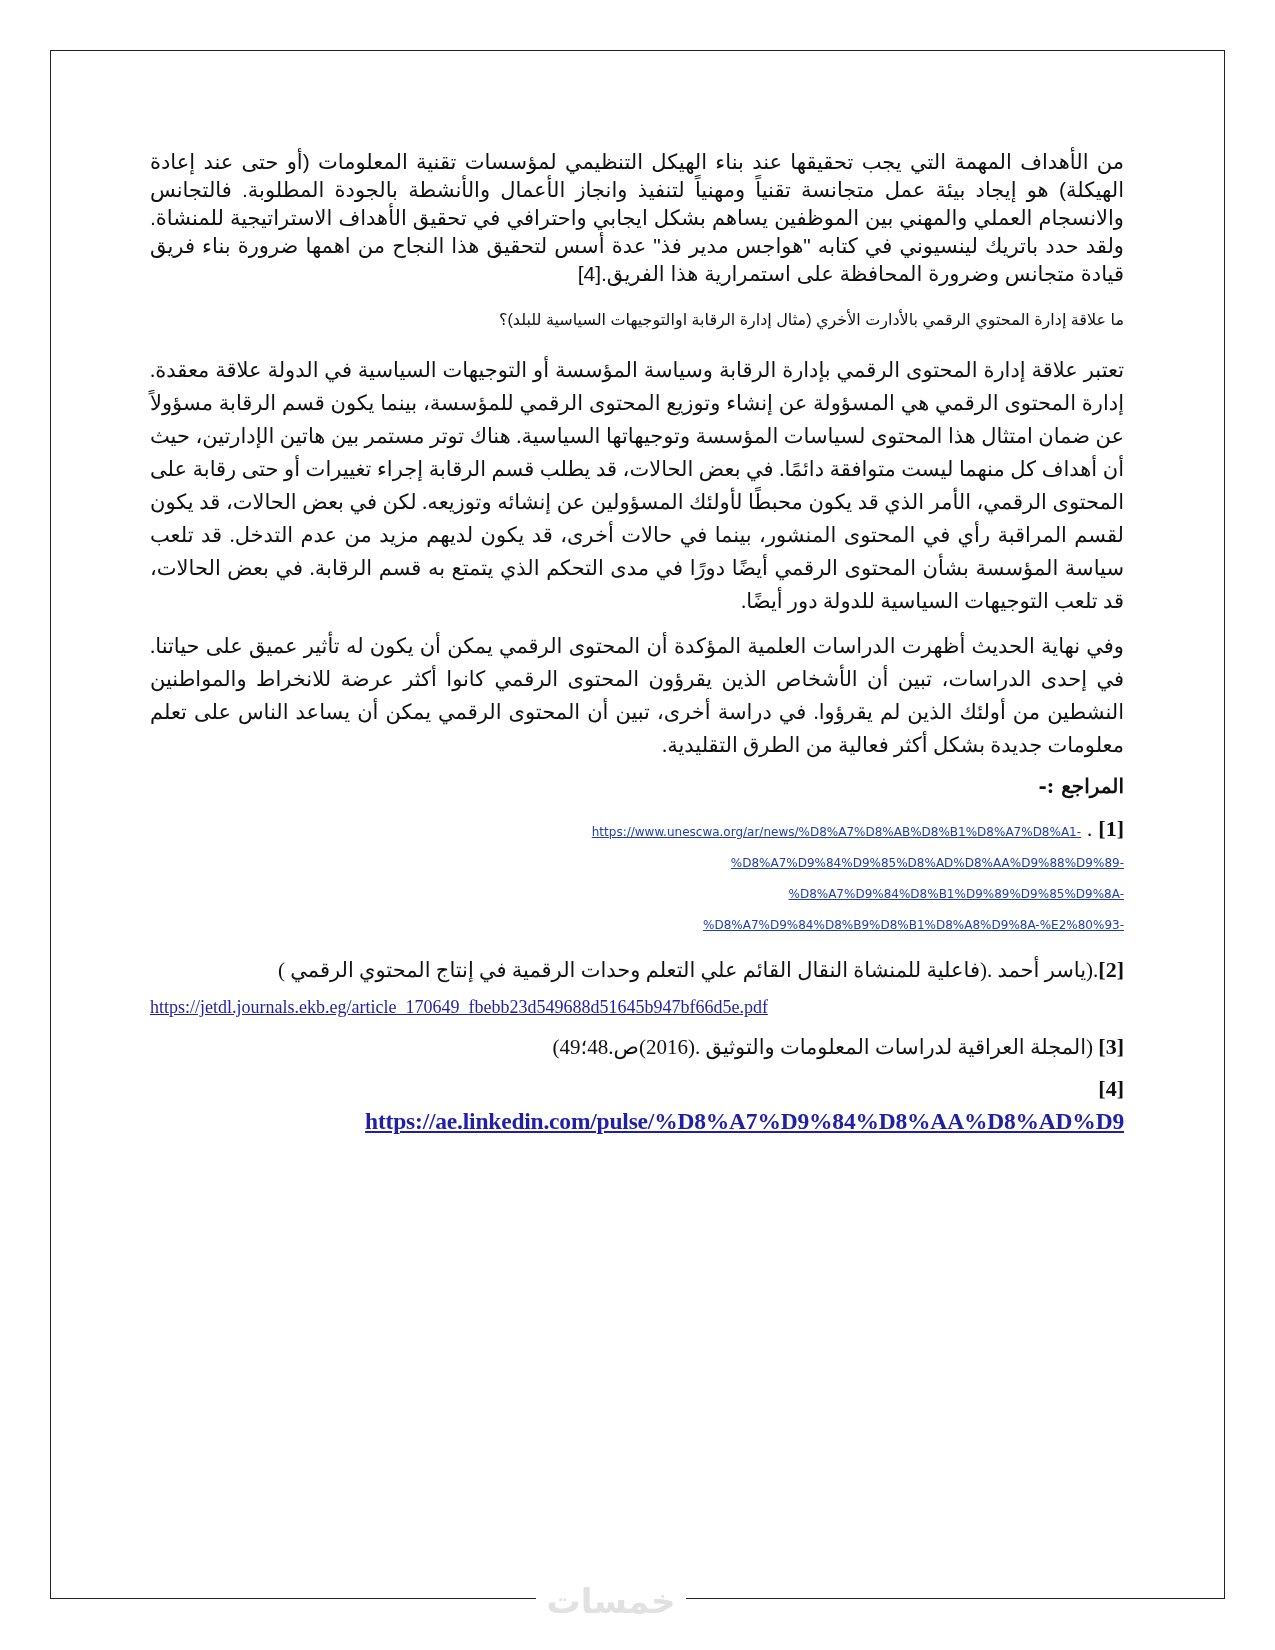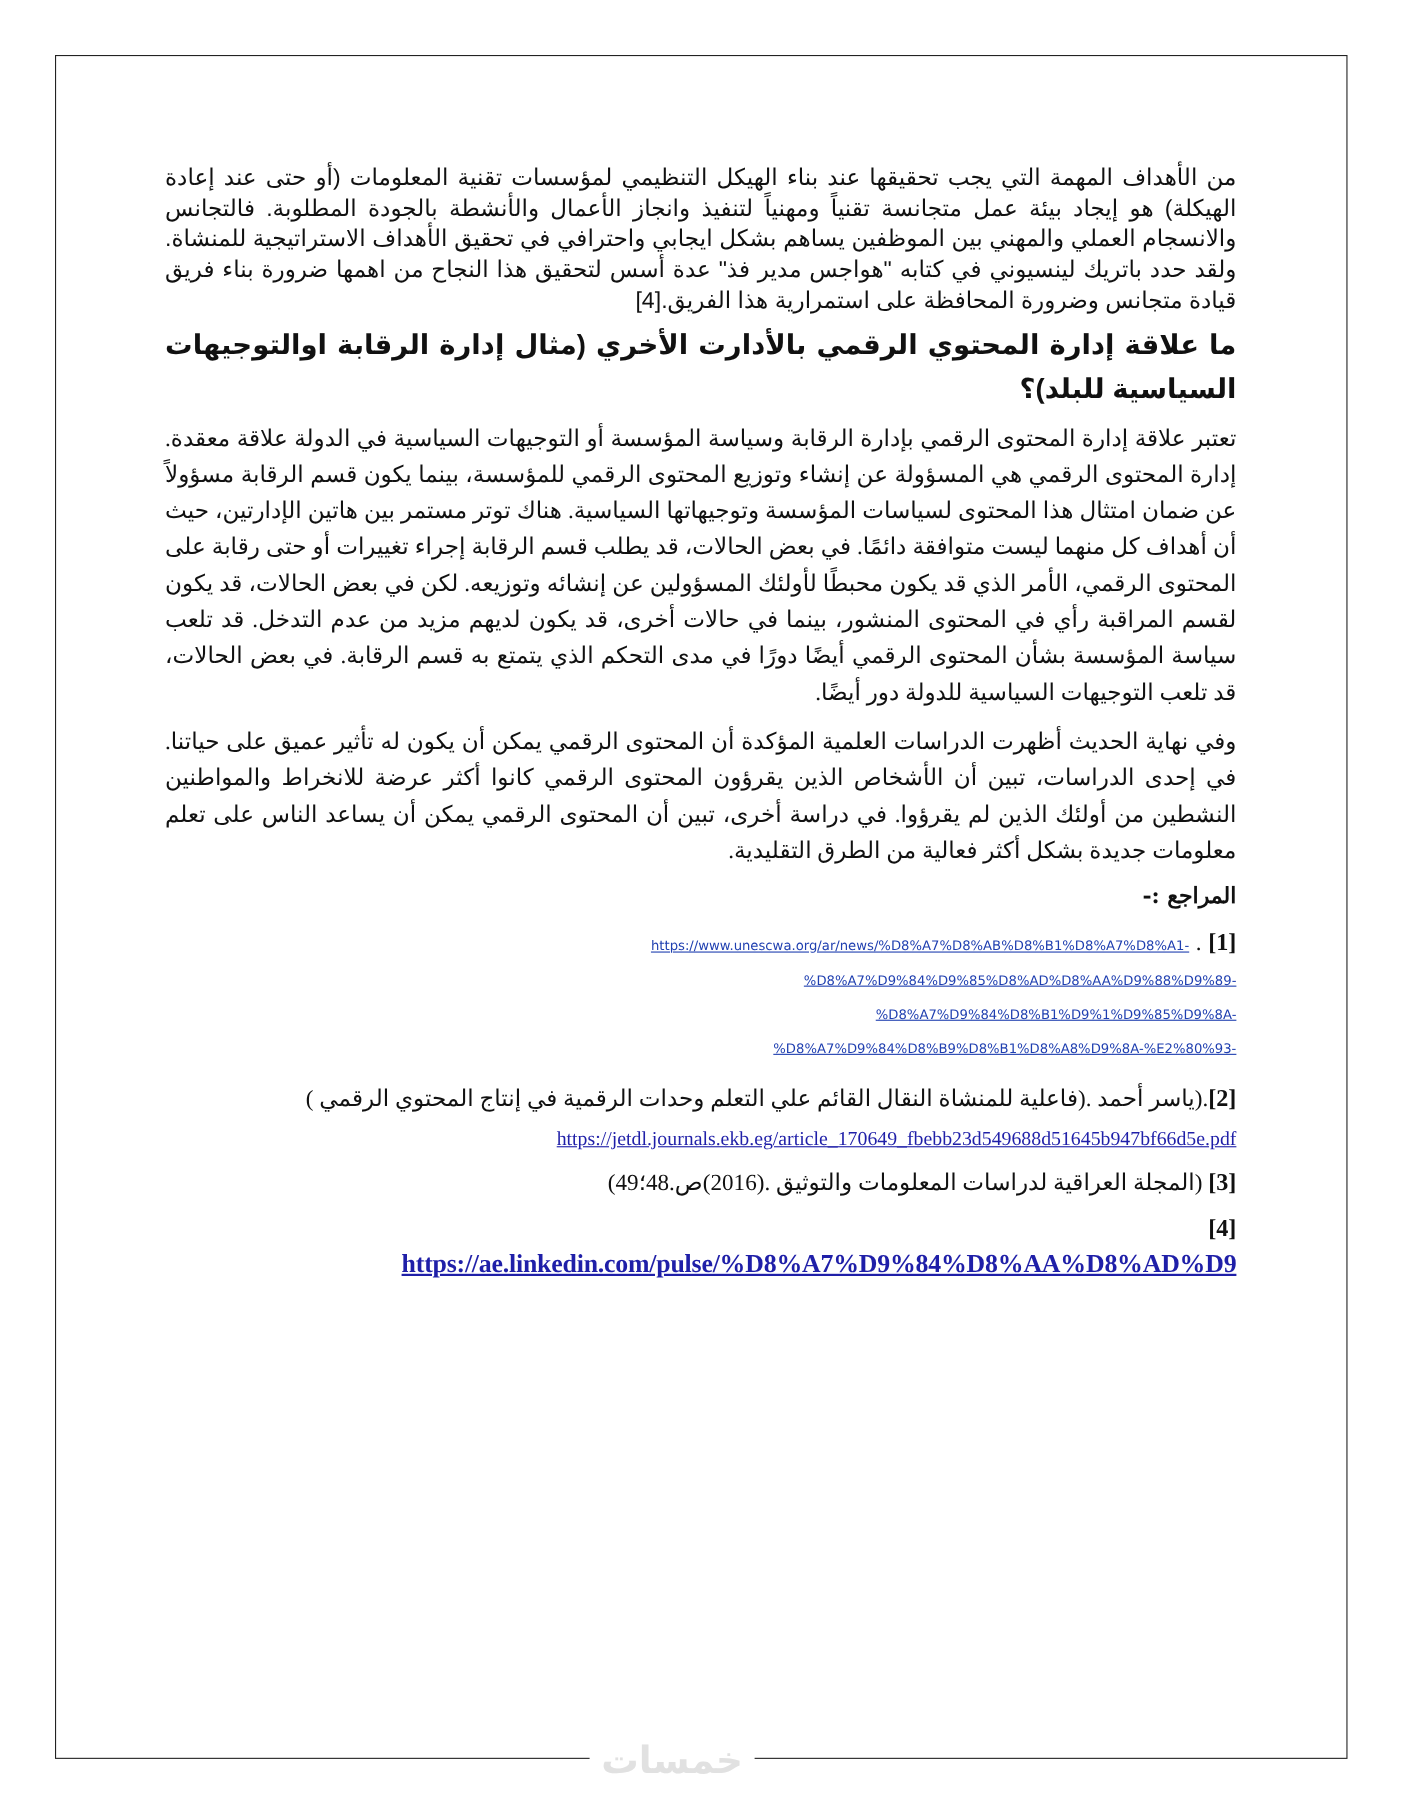--- a/index.html
+++ b/index.html
@@ -13,36 +13,36 @@
       direction: rtl; text-align: justify;
       font-family: "Liberation Sans", "DejaVu Sans", sans-serif;
       color: #111;
     }
     .para {
       font-size: 21px; line-height: 28px; margin: 0 0 6px 0;
       text-align-last: right; letter-spacing: -0.2px;
     }
     .para.wide { line-height: 33px; margin: 0 0 12px 0; font-family: Liberation Serif, serif; }
     .heading {
-      font-weight: bold; font-size: 25px; line-height: 40px; margin: 4px 0 8px 0;
+      font-weight: normal; font-size: 16px; line-height: 52px; margin: 4px 0 8px 0;
       text-align-last: right;
     }
     .refs-title {
       font-family: "DejaVu Serif", "Liberation Serif", serif;
       font-weight: bold; font-size: 20px; margin: 4px 0 18px 0;
     }
     .ref { margin: 0 0 16px 0; font-family: "Liberation Serif", serif; font-size: 21px; }
     .ref-num { font-weight: bold; font-family: "Liberation Serif", serif; font-size: 22px; }
     .ref-link-block {
       direction: ltr; text-align: right; font-family: "DejaVu Sans", "Liberation Sans", sans-serif;
       font-size: 12px; line-height: 31px; color: #1f3fb0;
     }
     .ref-link-block a, .ref a { color: #1f3fb0; text-decoration: underline; }
     .ref1-row { display: flex; flex-direction: row; justify-content: flex-start; align-items: baseline; gap: 6px; }
-    .ref2-link { direction: ltr; text-align: right; font-family: "Liberation Serif", serif; font-size: 18px; margin-top: 14px; }
+    .ref2-link { direction: ltr; font-family: "Liberation Serif", serif; font-size: 18px; margin-top: 14px; }
     .ref2-link a { color: #1f1fa8; }
     .ref4-link {
       direction: ltr; text-align: right; font-family: "Liberation Serif", serif;
       font-weight: bold; font-size: 23.5px; letter-spacing: -0.2px; margin-top: 6px;
     }
     .ref4-link a { color: #1f1fa8; }
     .watermark {
       position: absolute; left: 536px; top: 1583px; width: 150px; height: 36px;
       font-family: "DejaVu Sans", sans-serif; font-size: 34px; font-weight: bold;
       color: #e1e1e1; text-align: center; line-height: 36px; direction: rtl;
@@ -70,21 +70,21 @@
       <span class="ref-num">[1]</span>
       <span>.</span>
       <div class="ref-link-block">
         <a>https://www.unescwa.org/ar/news/%D8%A7%D8%AB%D8%B1%D8%A7%D8%A1-</a>
       </div>
     </div>
     <div class="ref-link-block">
       <a>%D8%A7%D9%84%D9%85%D8%AD%D8%AA%D9%88%D9%89-</a>
     </div>
     <div class="ref-link-block">
-      <a>%D8%A7%D9%84%D8%B1%D9%1%D9%85%D9%8A-</a>
+      <a>%D8%A7%D9%84%D8%B1%D9%89%D9%85%D9%8A-</a>
     </div>
     <div class="ref-link-block">
       <a>%D8%A7%D9%84%D8%B9%D8%B1%D8%A8%D9%8A-%E2%80%93-</a>
     </div>
   </div>
 
   <div class="ref">
     <span class="ref-num">[2]</span><span>.(ياسر أحمد .(فاعلية للمنشاة النقال القائم علي التعلم وحدات الرقمية في إنتاج المحتوي الرقمي )</span>
     <div class="ref2-link">
       <a>https://jetdl.journals.ekb.eg/article_170649_fbebb23d549688d51645b947bf66d5e.pdf</a>

